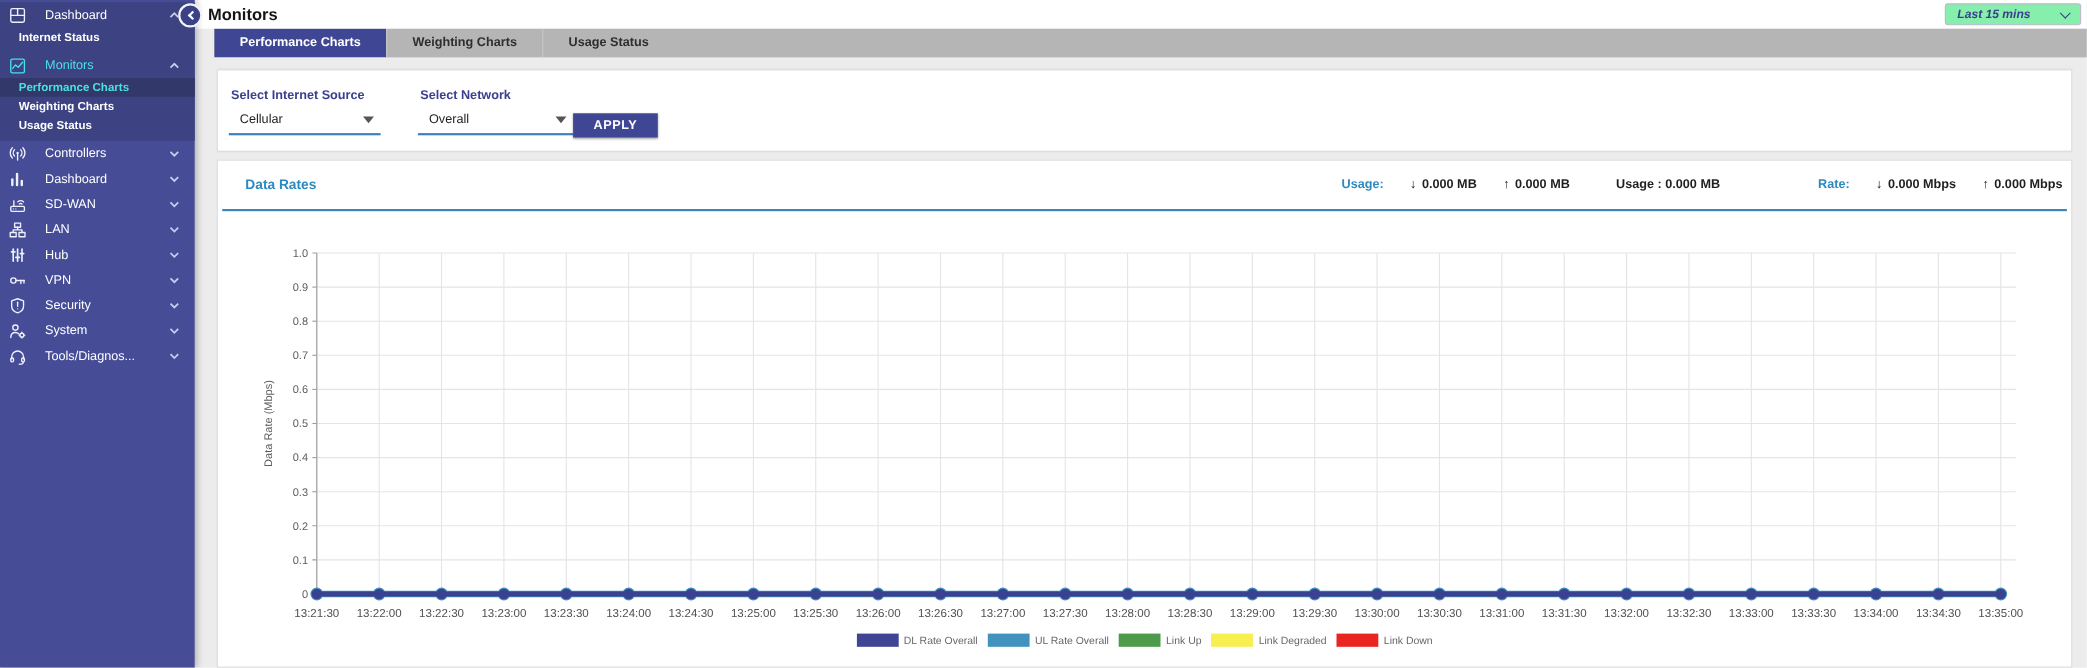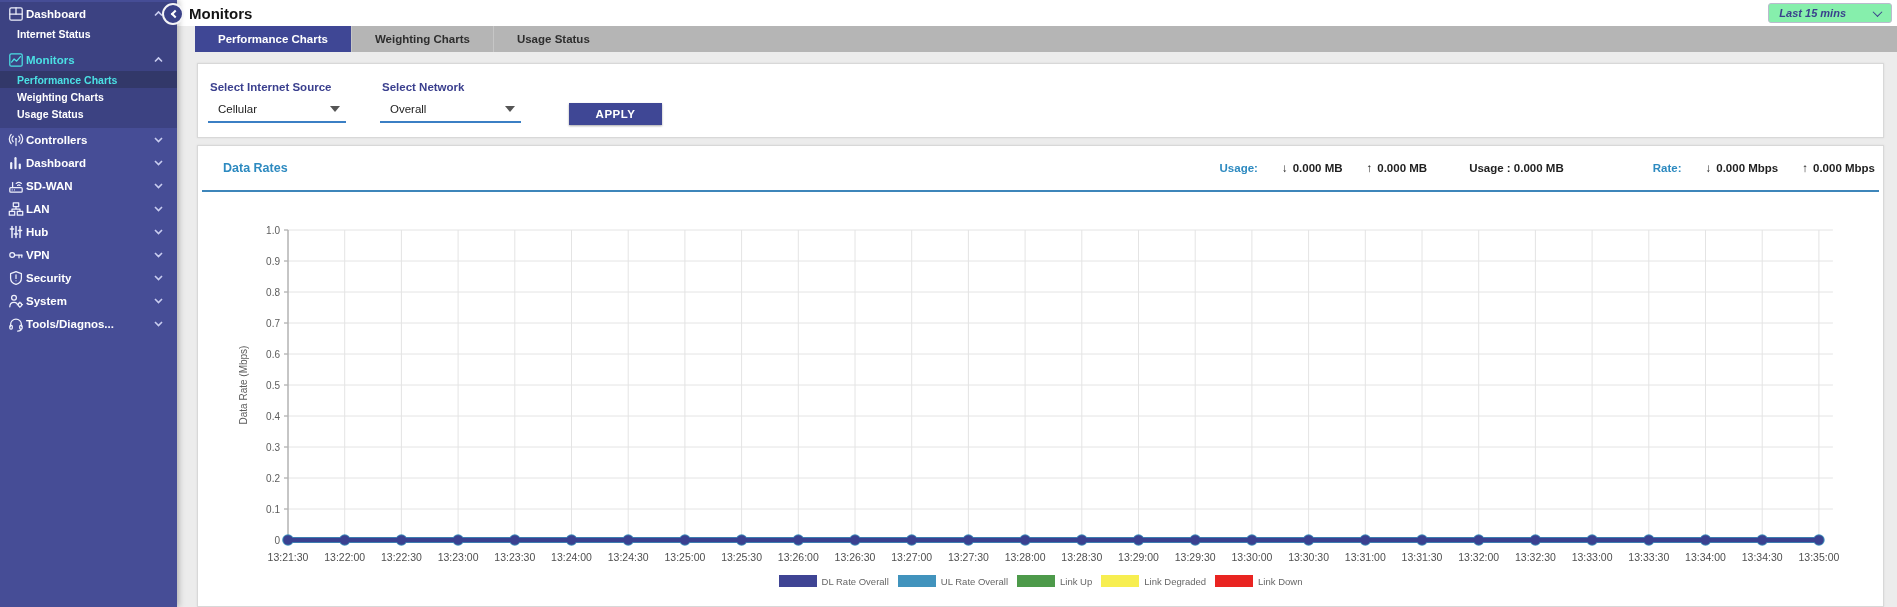--- a/index.html
+++ b/index.html
@@ -6,21 +6,21 @@
   html,body { width:1897px; height:607px; overflow:hidden; }
   body { font-family:"Liberation Sans", sans-serif; background:#ececec; position:relative; }
 
   
   .sidebar { position:absolute; left:0; top:0; width:177px; height:607px;
              background:#464d96; z-index:2; box-shadow:2px 0 6px rgba(0,0,0,.25); padding-top:2px;}
   .nav-group { background:transparent; }
   .nav-group.expanded { background:#3c4282; padding-bottom:6px; }
   .nav-row { height:23px; display:flex; align-items:center; padding-left:8px; position:relative; cursor:pointer; }
   .nav-row .nav-icon { width:16px; height:16px; flex:none; }
-  .nav-row .nav-label { margin-left:2px; font-size:11.5px; font-weight:700; color:#fff; white-space:nowrap; }
+  .nav-row .nav-label { margin-left:17px; font-size:11.5px; font-weight:400; color:#fff; white-space:nowrap; }
   .nav-row.accent .nav-label { color:#4be0e4; }
   .nav-chevron { position:absolute; right:14px; top:50%; transform:translateY(-50%); }
   .sub-row { height:17px; display:flex; align-items:center; padding-left:17px; cursor:pointer; }
   .sub-row .sub-label { font-size:10.5px; font-weight:700; color:#fff; white-space:nowrap; }
   .sub-row.active { background:#323869; }
   .sub-row.active .sub-label { color:#4be0e4; }
   svg.icon-stroke { stroke:#eef0fb; fill:none; stroke-width:1.25; stroke-linecap:round; stroke-linejoin:round; }
   .accent svg.icon-stroke { stroke:#4be0e4; }
 
   
@@ -55,21 +55,21 @@
                  height:75px; margin-bottom:7px; display:flex; align-items:flex-start; padding:17px 0 12px 10px; }
   .field { display:flex; flex-direction:column; }
   .field-label { font-size:11.5px; font-weight:700; color:#3a3f8e; padding-left:2px; }
   .select-box { margin-top:8px; display:flex; align-items:center; justify-content:space-between;
                 border-bottom:2px solid #3b7fc4; padding:2px 6px 6px 10px; cursor:pointer; }
   .select-value { font-size:11.5px; color:#222; }
   .caret-down { width:0; height:0; border-left:5px solid transparent; border-right:5px solid transparent;
                 border-top:6px solid #555; }
   .f1 { width:138px; }
   .f2 { width:141px; margin-left:34px; }
-  .apply-btn { margin-left:48px; margin-top:22px; width:93px; height:22px; background:#3f4795; color:#fff;
+  .apply-btn { margin-top:22px; width:77px; height:22px; background:#3f4795; color:#fff;
                border:none; font-family:inherit; font-size:11.5px; font-weight:700; letter-spacing:.5px;
                box-shadow:0 1px 2px rgba(0,0,0,.35); cursor:pointer; }
 
   
   .chart-card { background:#fff; border:1px solid #d8d8d8; box-shadow:0 0 2px rgba(0,0,0,.08);
                 height:462px; overflow:hidden; }
   .chart-header { height:46px; margin:0 4px; display:flex; align-items:center;
                   padding:0 4px 0 21px; border-bottom:2px solid #3e86ba;text-align:right; }
   .panel-title { font-size:12.5px; font-weight:700; color:#2d8ac0; }
   .stats { margin-left:auto; display:flex; align-items:center; gap:24px; }

